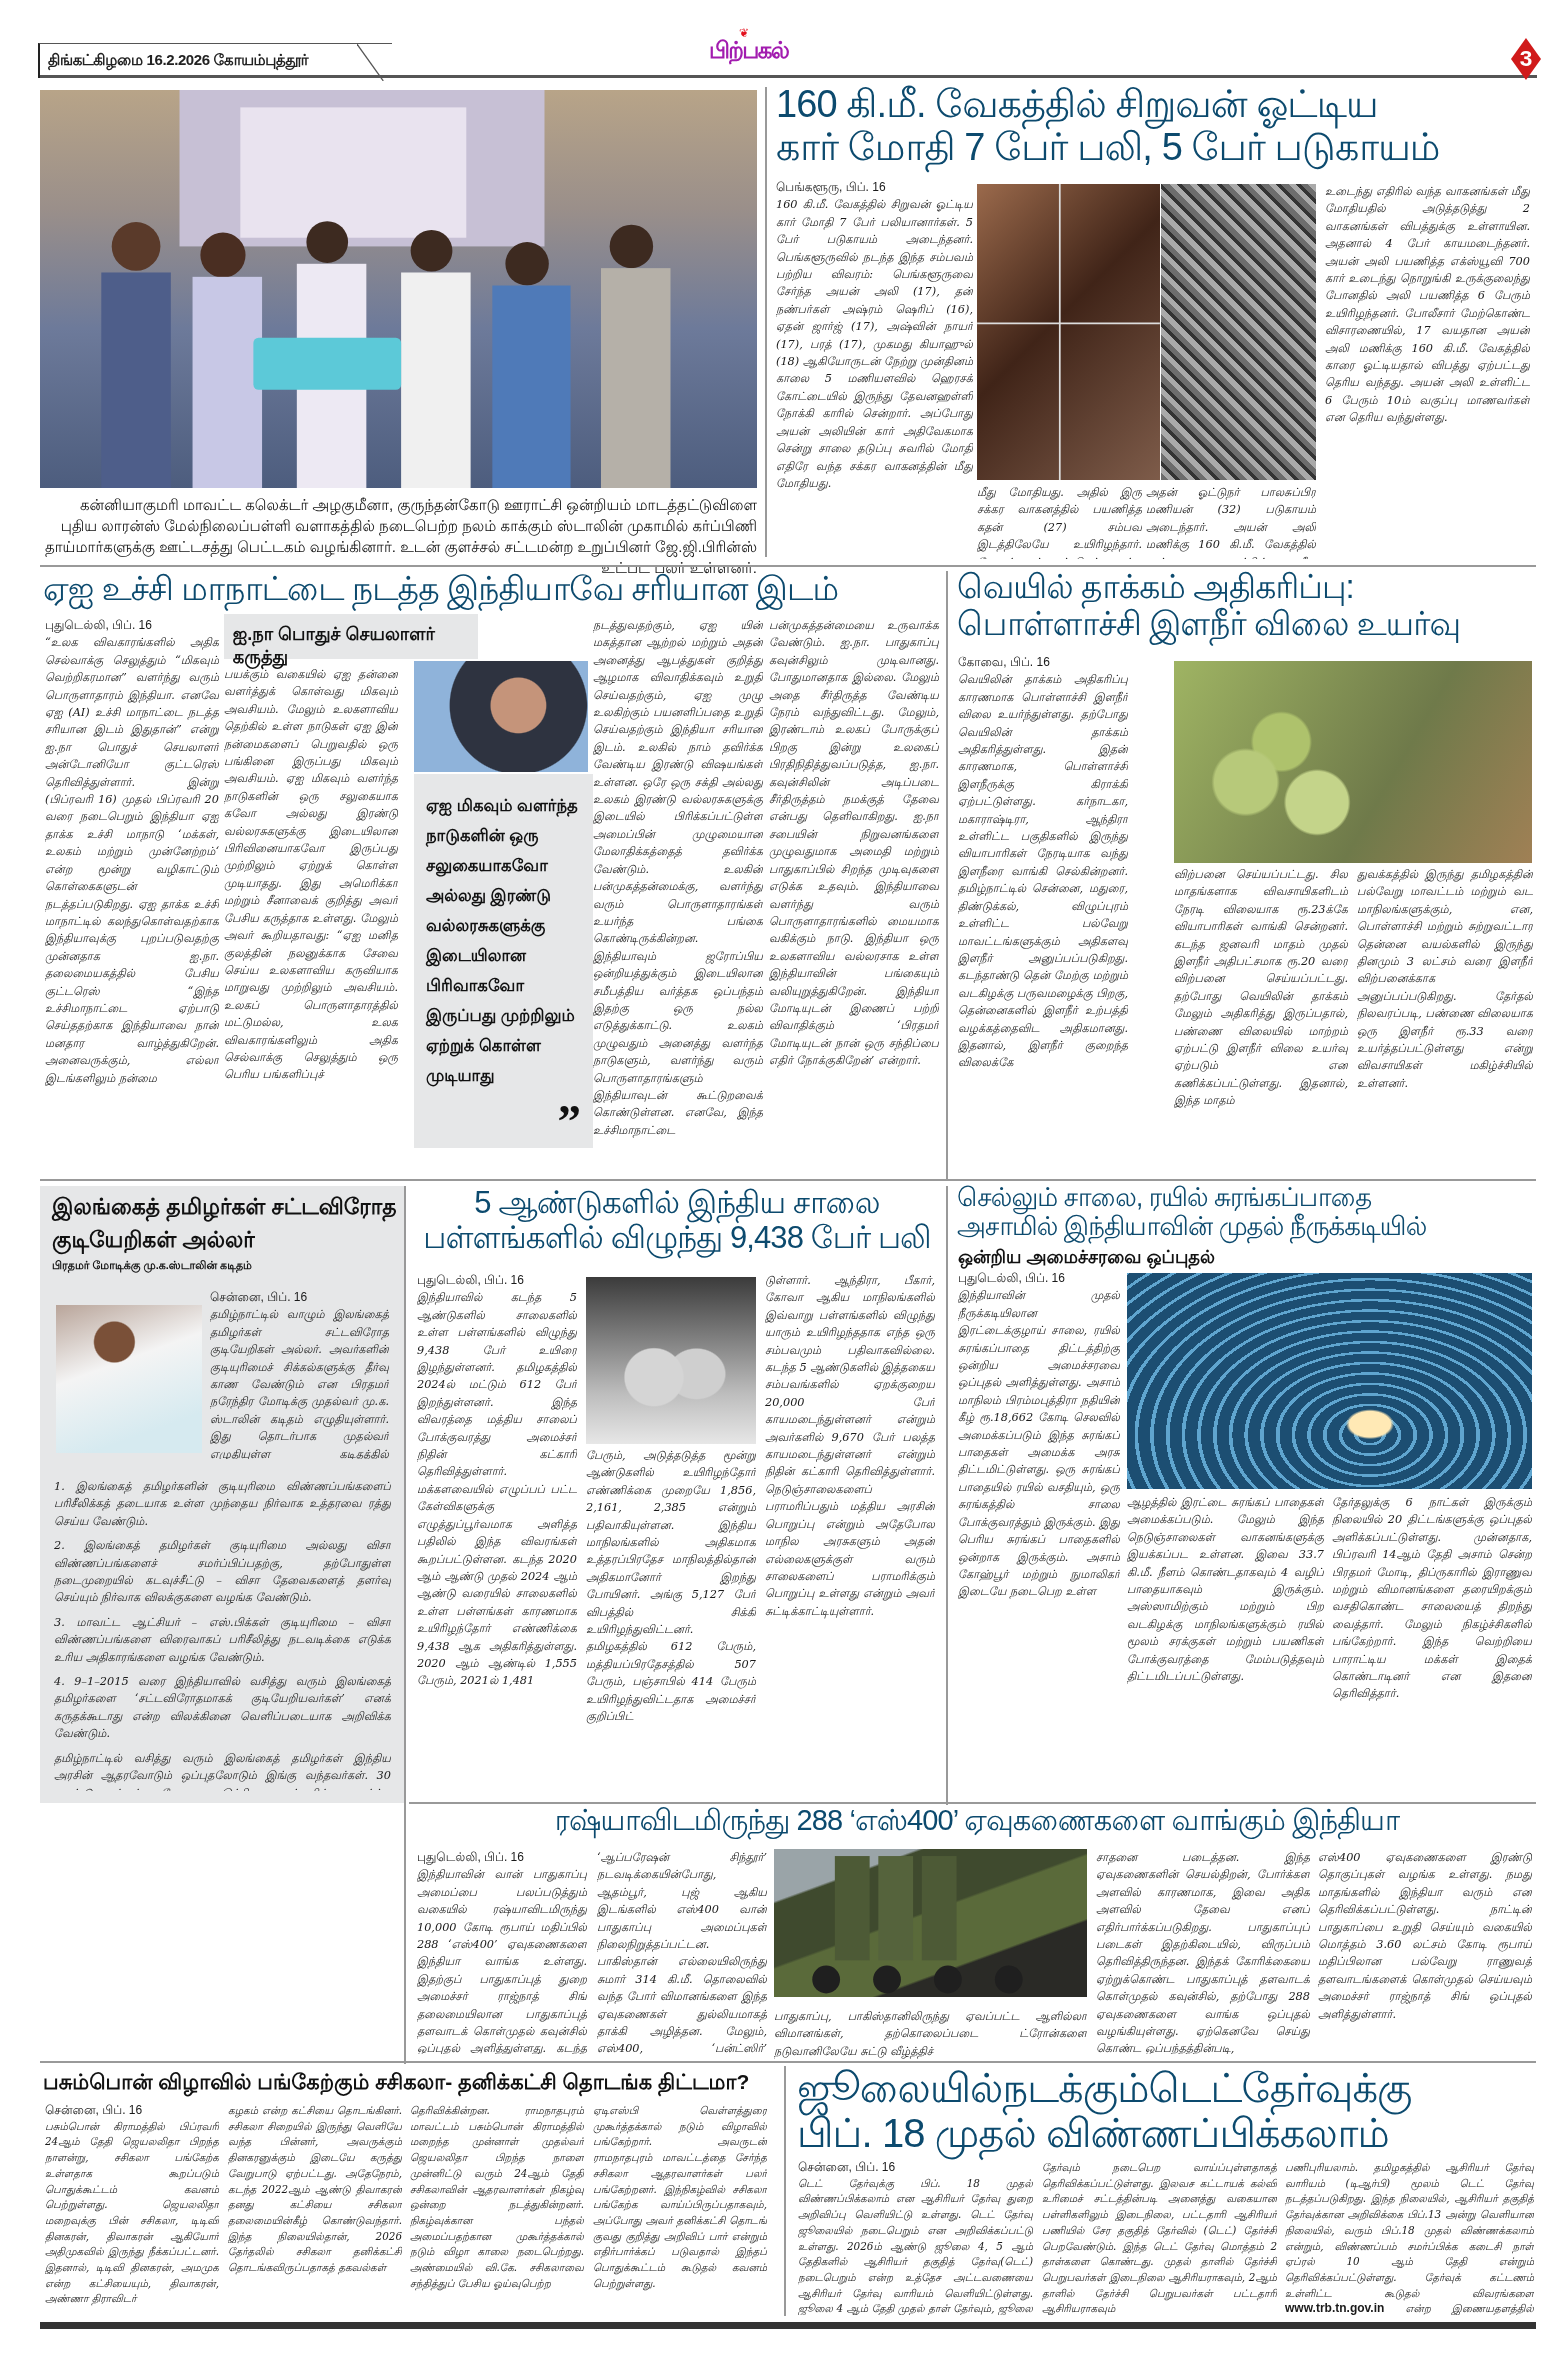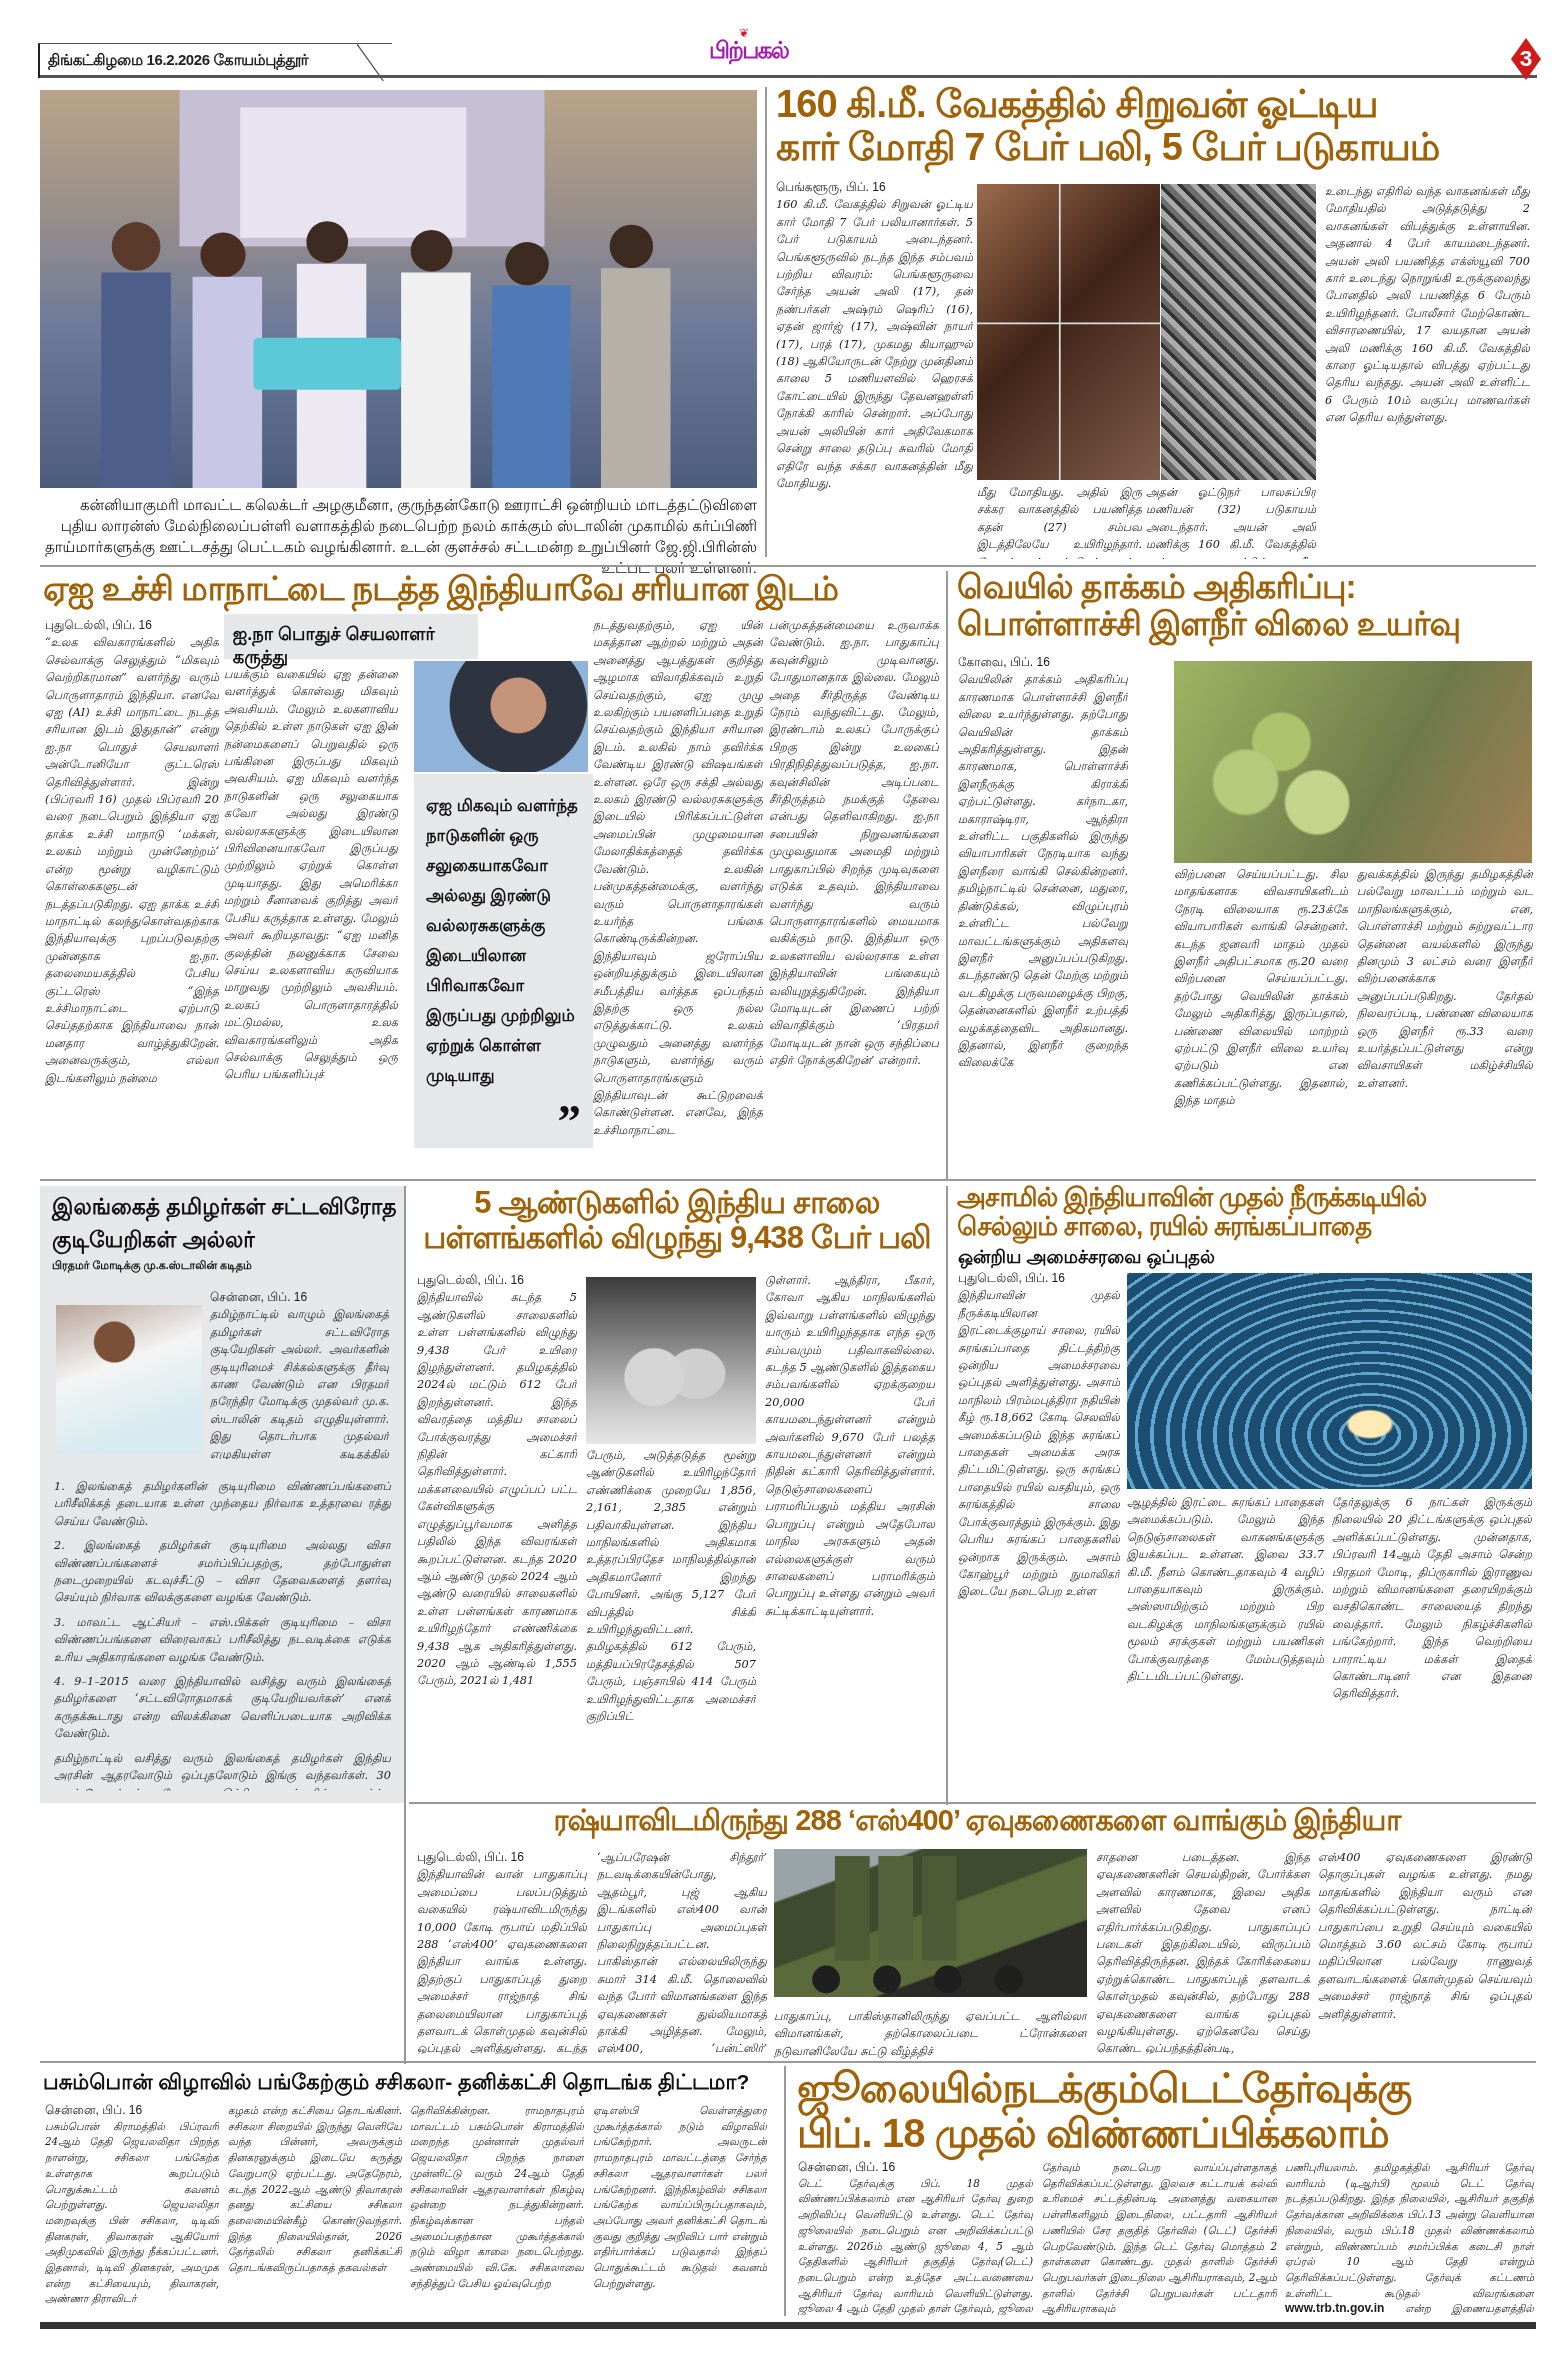--- a/index.html
+++ b/index.html
@@ -4,21 +4,21 @@
 <style>
 *{box-sizing:border-box;margin:0;padding:0}
 body{width:1565px;height:2366px;background:#fff;font-family:"DejaVu Serif",serif;color:#111;position:relative;overflow:hidden}
 .abs{position:absolute}
 .masthead{left:38px;top:38px;width:1499px;height:40px;border-bottom:3.5px solid #555}
 .dateline{left:38px;top:43px;height:35px;width:339px;border-left:2.6px solid #222;border-top:1.7px solid #555;padding:7px 8px;font-family:"Liberation Sans",sans-serif;font-size:15px;font-weight:bold;color:#222;letter-spacing:-0.4px}
 .dateline-slant{left:357px;top:43px;width:35px;height:37px;border-top:1.7px solid #555}
 .logo{left:709px;top:37px;font-family:"Liberation Sans",sans-serif;font-size:23px;font-weight:bold;color:#a21caf;letter-spacing:-1.7px}
 .logo-orn{left:739px;top:26px;font-size:12px;color:#e3111e}
 .pagenum{left:1511px;top:38px;width:30px;height:42px;background:#d01a1a;clip-path:polygon(50% 0,100% 50%,50% 100%,0 50%);color:#fff;font-family:"Liberation Sans",sans-serif;font-weight:bold;font-size:22.6px;text-align:center;line-height:42px}
-.h1{font-family:"Liberation Sans",sans-serif;font-weight:700;color:#a16207;line-height:1.12;letter-spacing:-0.9px}
+.h1{font-family:"Liberation Sans",sans-serif;font-weight:400;color:#0c4a6e;line-height:1.12;letter-spacing:-0.9px}
 .body{font-size:11.3px;line-height:17.4px;text-align:justify;font-style:italic;color:#1a1a1a;overflow:hidden}
 .dl{font-style:normal;font-family:"Liberation Sans",sans-serif;font-size:12px}
 .photo{background:#888;overflow:hidden}
 .caption{font-family:"Liberation Sans",sans-serif;font-size:15px;text-align:right;line-height:21px;color:#111}
 .rule-h{height:1.7px;background:#999}
 .rule-v{width:1.7px;background:#999}
 .rule-thick{height:7px;background:#333}
 .shade{background:#e6e7e8}
 .quote{font-family:"Liberation Sans",sans-serif;font-weight:bold;font-size:16.5px;line-height:30px;padding:15.7px 12px;color:#111}
 .sub{font-family:"Liberation Sans",sans-serif;font-weight:bold;color:#111}
@@ -136,22 +136,22 @@
 <div class="abs body" style="left:417px;top:1272px;width:160px;height:518px;">
   <div class="dl">புதுடெல்லி, பிப். 16</div>
   <div>இந்தியாவில் கடந்த 5 ஆண்டுகளில் சாலைகளில் உள்ள பள்ளங்களில் விழுந்து 9,438 பேர் உயிரை இழந்துள்ளனர். தமிழகத்தில் 2024ல் மட்டும் 612 பேர் இறந்துள்ளனர். இந்த விவரத்தை மத்திய சாலைப் போக்குவரத்து அமைச்சர் நிதின் கட்காரி தெரிவித்துள்ளார். மக்களவையில் எழுப்பப் பட்ட கேள்விகளுக்கு எழுத்துப்பூர்வமாக அளித்த பதிலில் இந்த விவரங்கள் கூறப்பட்டுள்ளன. கடந்த 2020 ஆம் ஆண்டு முதல் 2024 ஆம் ஆண்டு வரையில் சாலைகளில் உள்ள பள்ளங்கள் காரணமாக உயிரிழந்தோர் எண்ணிக்கை 9,438 ஆக அதிகரித்துள்ளது. 2020 ஆம் ஆண்டில் 1,555 பேரும், 2021ல் 1,481</div>
 </div>
 <div class="abs photo" style="left:586px;top:1277px;width:170px;height:167px;background:radial-gradient(ellipse at 40% 60%,#d5d5d5 0 20%,transparent 21%),radial-gradient(ellipse at 65% 58%,#cfcfcf 0 18%,transparent 19%),linear-gradient(180deg,#3b3b3b,#bdbdbd 70%,#e7e7e7)"></div>
 <div class="abs body" style="left:586px;top:1447px;width:170px;height:343px;">பேரும், அடுத்தடுத்த மூன்று ஆண்டுகளில் உயிரிழந்தோர் எண்ணிக்கை முறையே 1,856, 2,161, 2,385 என்றும் பதிவாகியுள்ளன. இந்திய மாநிலங்களில் அதிகமாக உத்தரப்பிரதேச மாநிலத்தில்தான் அதிகமானோர் இறந்து போயினர். அங்கு 5,127 பேர் விபத்தில் சிக்கி உயிரிழந்துவிட்டனர். தமிழகத்தில் 612 பேரும், மத்தியப்பிரதேசத்தில் 507 பேரும், பஞ்சாபில் 414 பேரும் உயிரிழந்துவிட்டதாக அமைச்சர் குறிப்பிட்</div>
 <div class="abs body" style="left:765px;top:1272px;width:170px;height:518px;">டுள்ளார். ஆந்திரா, பீகார், கோவா ஆகிய மாநிலங்களில் இவ்வாறு பள்ளங்களில் விழுந்து யாரும் உயிரிழந்ததாக எந்த ஒரு சம்பவமும் பதிவாகவில்லை. கடந்த 5 ஆண்டுகளில் இத்தகைய சம்பவங்களில் ஏறக்குறைய 20,000 பேர் காயமடைந்துள்ளனர் என்றும் அவர்களில் 9,670 பேர் பலத்த காயமடைந்துள்ளனர் என்றும் நிதின் கட்காரி தெரிவித்துள்ளார். நெடுஞ்சாலைகளைப் பராமரிப்பதும் மத்திய அரசின் பொறுப்பு என்றும் அதேபோல மாநில அரசுகளும் அதன் எல்லைகளுக்குள் வரும் சாலைகளைப் பராமரிக்கும் பொறுப்பு உள்ளது என்றும் அவர் சுட்டிக்காட்டியுள்ளார்.</div>
 
 <div class="abs rule-v" style="left:946px;top:1186px;height:619px"></div>
 <div class="abs h1" style="left:957px;top:1183px;width:591px;font-size:26px;">
+  <div>செல்லும் சாலை, ரயில் சுரங்கப்பாதை</div>
   <div>அசாமில் இந்தியாவின் முதல் நீருக்கடியில்</div>
-  <div>செல்லும் சாலை, ரயில் சுரங்கப்பாதை</div>
 </div>
 <div class="abs sub" style="left:958px;top:1247px;width:522px;font-size:18px">ஒன்றிய அமைச்சரவை ஒப்புதல்</div>
 <div class="abs body" style="left:958px;top:1270px;width:162px;height:518px;">
   <div class="dl">புதுடெல்லி, பிப். 16</div>
   <div>இந்தியாவின் முதல் நீருக்கடியிலான இரட்டைக்குழாய் சாலை, ரயில் சுரங்கப்பாதை திட்டத்திற்கு ஒன்றிய அமைச்சரவை ஒப்புதல் அளித்துள்ளது. அசாம் மாநிலம் பிரம்மபுத்திரா நதியின் கீழ் ரூ.18,662 கோடி செலவில் அமைக்கப்படும் இந்த சுரங்கப் பாதைகள் அமைக்க அரசு திட்டமிட்டுள்ளது. ஒரு சுரங்கப் பாதையில் ரயில் வசதியும், ஒரு சுரங்கத்தில் சாலை போக்குவரத்தும் இருக்கும். இது பெரிய சுரங்கப் பாதைகளில் ஒன்றாக இருக்கும். அசாம் கோஹ்பூர் மற்றும் நுமாலிகர் இடையே நடைபெற உள்ள</div>
 </div>
 <div class="abs photo" style="left:1127px;top:1273px;width:405px;height:216px;background:radial-gradient(ellipse at 60% 70%,#ffe9b5 0 6%,transparent 7%),repeating-radial-gradient(ellipse at 60% 75%,#1c4e72 0 12px,#5fa5cf 12px 15.7px),linear-gradient(#3e87b6,#0f3a5a)"></div>
 <div class="abs body" style="left:1127px;top:1494px;width:197px;height:294px;">ஆழத்தில் இரட்டை சுரங்கப் பாதைகள் அமைக்கப்படும். மேலும் இந்த நெடுஞ்சாலைகள் வாகனங்களுக்கு இயக்கப்பட உள்ளன. இவை 33.7 கி.மீ. நீளம் கொண்டதாகவும் 4 வழிப் பாதையாகவும் இருக்கும். அஸ்ஸாமிற்கும் மற்றும் பிற வடகிழக்கு மாநிலங்களுக்கும் ரயில் மூலம் சரக்குகள் மற்றும் பயணிகள் போக்குவரத்தை மேம்படுத்தவும் திட்டமிடப்பட்டுள்ளது.</div>
 <div class="abs body" style="left:1332px;top:1494px;width:200px;height:294px;">தேர்தலுக்கு 6 நாட்கள் இருக்கும் நிலையில் 20 திட்டங்களுக்கு ஒப்புதல் அளிக்கப்பட்டுள்ளது. முன்னதாக, பிப்ரவரி 14ஆம் தேதி அசாம் சென்ற பிரதமர் மோடி, திப்ருகாரில் இராணுவ மற்றும் விமானங்களை தரையிறக்கும் வசதிகொண்ட சாலையைத் திறந்து வைத்தார். மேலும் நிகழ்ச்சிகளில் பங்கேற்றார். இந்த வெற்றியை பாராட்டிய மக்கள் இதைக் கொண்டாடினர் என இதனை தெரிவித்தார்.</div>
 

